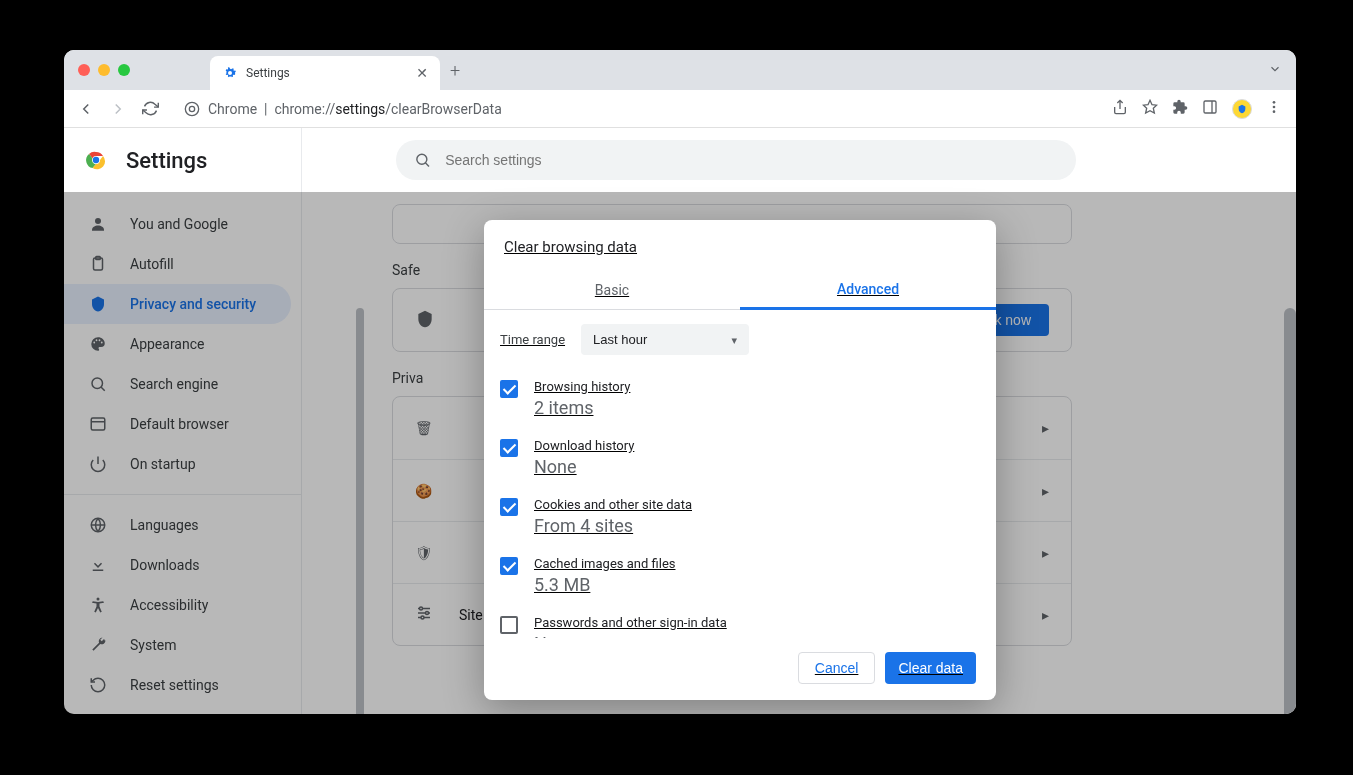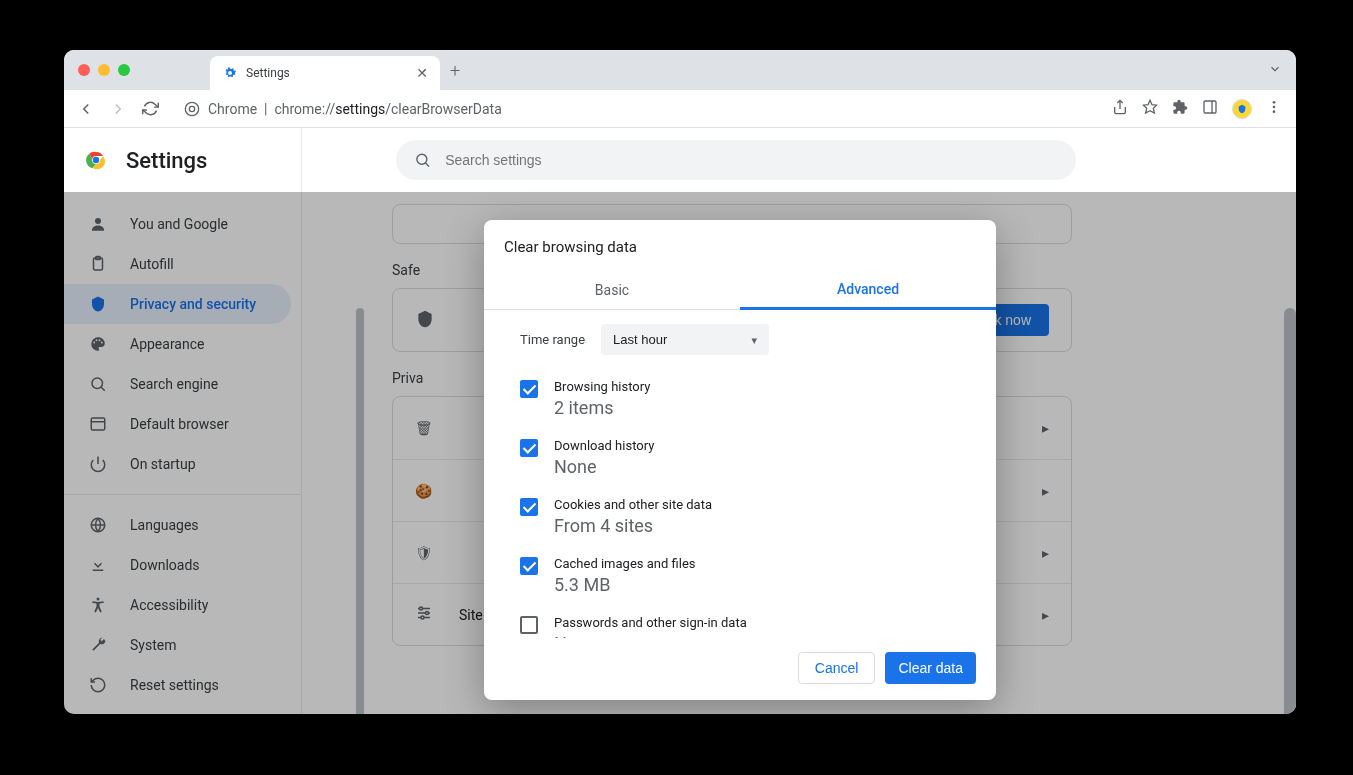--- a/index.html
+++ b/index.html
@@ -49,26 +49,26 @@
 .card { border: 1px solid #dadce0; border-radius: 8px; }
 .card-pad { height: 40px; }
 .row { height: 62px; border-top: 1px solid #e8eaed; display: flex; align-items: center; padding: 0 22px; color: #202124; font-size: 14px; }
 .row:first-child { border-top: none; }
 .row-ico { width: 22px; margin-right: 22px; color: #5f6368; }
 .row-arrow { margin-left: auto; color: #5f6368; }
 .check-btn { margin-left: auto; background: #1a73e8; color: #fff; border: none; padding: 8px 18px; border-radius: 4px; font-size: 14px; cursor: pointer; }
 
 .overlay { position: absolute; inset: 64px 0 0 0; background: rgba(0,0,0,.28); z-index: 5; }
 
-.dialog { position: absolute; left: 420px; top: 170px; width: 512px; height: 480px; background: #fff; border-radius: 8px; z-index: 10; box-shadow: 0 10px 40px rgba(0,0,0,.3); display: flex; flex-direction: column; overflow: hidden; }
+.dialog { position: absolute; left: 420px; top: 170px; width: 512px; height: 480px; background: #fff; border-radius: 8px; z-index: 10; box-shadow: 0 10px 40px rgba(0,0,0,.3); display: flex; flex-direction: column; overflow: hidden; text-decoration: underline; }
 .dlg-title { padding: 18px 20px 14px; font-size: 15px; color: #202124; }
 .dlg-tabs { display: flex; height: 40px; border-bottom: 1px solid #dadce0; }
 .dlg-tab { flex: 1; display: flex; align-items: center; justify-content: center; font-size: 14px; color: #5f6368; cursor: pointer; }
 .dlg-tab.active { color: #1a73e8; font-weight: 500; border-bottom: 3px solid #1a73e8; margin-bottom: -1px; }
-.dlg-body { padding: 14px 36px 0; flex: 1; overflow: hidden; }
+.dlg-body { padding: 14px 16px 0; flex: 1; overflow: hidden; }
 .time-row { display: flex; align-items: center; gap: 16px; margin-bottom: 18px; }
 .time-label { font-size: 13px; color: #3c4043; }
 .time-select { background: #f1f3f4; border: none; padding: 8px 40px 8px 12px; border-radius: 4px; font-size: 13px; color: #202124; appearance: none; position: relative; width: 168px; }
 .select-wrap { position: relative; }
 .select-wrap::after { content: "▾"; position: absolute; right: 12px; top: 50%; transform: translateY(-50%); color: #5f6368; pointer-events: none; font-size: 11px; }
 .check-item { display: flex; gap: 16px; padding: 6px 0 14px; }
 .chk { width: 18px; height: 18px; border: 2px solid #5f6368; border-radius: 2px; flex-shrink: 0; margin-top: 1px; }
 .chk.on { background: #1a73e8; border-color: #1a73e8; position: relative; }
 .chk.on::after { content: ""; position: absolute; left: 4px; top: 0px; width: 5px; height: 10px; border: solid #fff; border-width: 0 2px 2px 0; transform: rotate(45deg); }
 .chk-text { font-size: 13px; color: #202124; }

